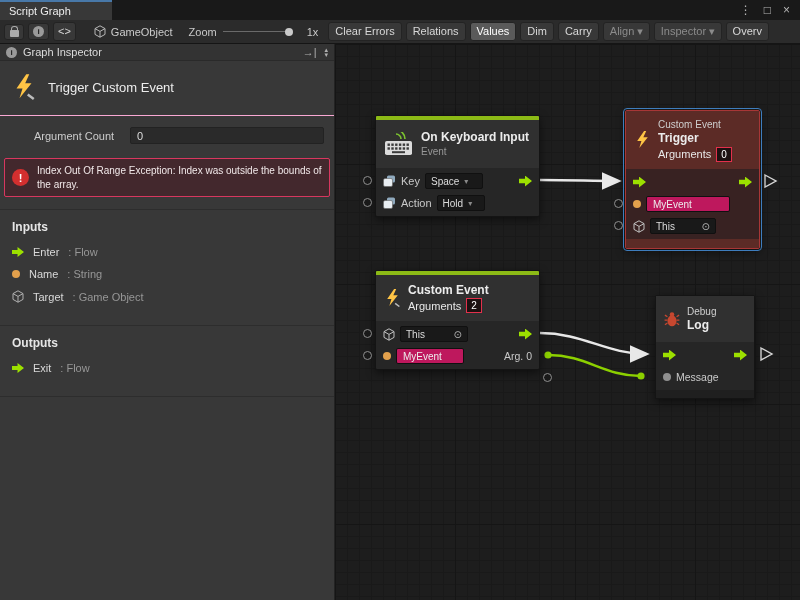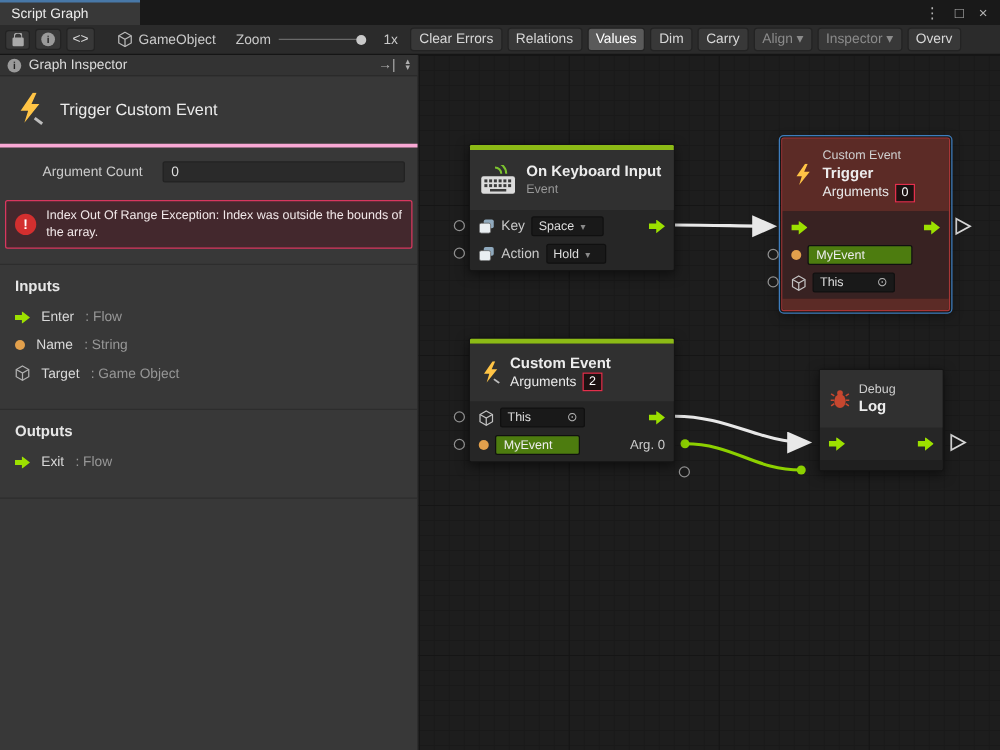--- a/index.html
+++ b/index.html
@@ -26,21 +26,21 @@
   .slider { position:relative; width:78px; height:14px; margin:0 2px; }
   .slider .track { position:absolute; left:0; right:10px; top:6.5px; height:1px; background:#6a6a6a; }
   .slider .knob { position:absolute; right:8px; top:3px; width:8px; height:8px; border-radius:50%; background:#c9c9c9; }
   .zoom-value { color:#c9c9c9; margin-right:6px; }
 
   
   .inspector { position:absolute; top:44px; left:0; width:335px; bottom:0; background:#383838; border-right:1px solid #232323; }
   .insp-header { height:17px; background:#333333; border-bottom:1px solid #2a2a2a; display:flex; align-items:center; gap:6px; padding:0 6px; color:#dcdcdc; }
   .insp-header .right { margin-left:auto; display:flex; align-items:center; gap:8px; color:#b0b0b0; }
   .spinner { display:inline-flex; flex-direction:column; line-height:5px; font-size:7px; color:#b0b0b0; }
-  .insp-title { display:flex; align-items:center; gap:12px; padding:13px 12px 15px; border-bottom:3px solid #f9a8d4; font-size:13px; color:#ececec; }
+  .insp-title { display:flex; align-items:center; gap:12px; padding:13px 12px 15px; border-bottom:1px solid #f9a8d4; font-size:13px; color:#ececec; }
   .argrow { display:flex; align-items:center; gap:10px; padding:11px 10px 8px; }
   .argrow .lbl { width:86px; color:#cccccc;margin-left:24px; }
   .argrow input { flex:1; background:#2a2a2a; border:1px solid #222; border-radius:2px; color:#dddddd; height:17px; padding:0 6px; font-size:11px; font-family:inherit; }
   .errorbox { margin:6px 4px 12px; border:1px solid #D8375F; background:#43282d; display:flex; gap:8px; padding:5px 7px; align-items:center; border-radius:2px; }
   .err-icon { flex:none; width:17px; height:17px; background:#D32F2F; border-radius:50%; color:#fff; font-weight:bold; font-size:11px; display:flex; align-items:center; justify-content:center; }
   .errorbox .msg { font-size:10px; color:#f1e8e9; line-height:1.35; }
   .section { border-top:1px solid #2d2d2d; padding:10px 12px 12px; }
   .section h3 { font-size:12px; color:#e6e6e6; font-weight:bold; margin-bottom:12px; }
   .section.last { border-bottom:1px solid #2d2d2d; }
   .pin { display:flex; align-items:center; gap:9px; margin:10px 0; color:#c9c9c9; }
@@ -65,21 +65,21 @@
   .ntitle { font-size:12px; color:#ececec; font-weight:bold; }
   .nsub { font-size:10px; color:#989898; }
   .ncat { font-size:10px; color:#cfcfcf; }
   .argsline { display:flex; align-items:center; font-size:11px; color:#e8e8e8; }
   .badge { border:1px solid #E3304C; background:#1c1111; color:#fff; font-size:10px; padding:0 4px; margin-left:5px; line-height:13px; }
   .nbody { padding:2px 0; }
   .nrow { height:22px; display:flex; align-items:center; gap:5px; padding:0 7px; font-size:11px; color:#c9c9c9; position:relative; }
   .dropdown { background:#191919; border:1px solid #101010; border-radius:2px; height:16px; display:inline-flex; align-items:center; gap:5px; padding:0 5px; font-size:10px; color:#dddddd; }
   .dropdown .caret { color:#8a8a8a; font-size:8px; }
   .dropdown .tgt { color:#b5b5b5; font-size:10px; margin-left:auto; }
-  .field { background:#4d7c0f; border:1px solid #101010; border-radius:2px; height:16px; display:inline-flex; align-items:center; padding:0 6px; font-size:10px; color:#ededed; }
+  .field { background:#be185d; border:1px solid #101010; border-radius:2px; height:16px; display:inline-flex; align-items:center; padding:0 6px; font-size:10px; color:#ededed; }
   .flow { flex:none; width:13px; height:11px; background:#9CE000; clip-path:polygon(0 30%,46% 30%,46% 0,100% 50%,46% 100%,46% 70%,0 70%); }
   .flow.sm { width:12px; height:10px; }
   .spacer { flex:1; }
   .port { position:absolute; width:9px; height:9px; border-radius:50%; border:1px solid #8f8f8f; background:#191919; }
   .dot { flex:none; width:8px; height:8px; border-radius:50%; background:#E2A04C; }
   .graydot { flex:none; width:8px; height:8px; border-radius:50%; background:#8f8f8f; }
   .rlabel { font-size:10.5px; color:#c9c9c9; }
 
   #node-keyboard { left:40px; top:71px; width:165px; }
   #node-keyboard .nhead { height:48px; }
@@ -381,18 +381,22 @@
           <span class="ncat">Debug</span>
           <span class="ntitle">Log</span>
         </span>
       </div>
       <div class="nbody">
         <div class="nrow">
           <span class="flow"></span>
           <span class="spacer"></span>
           <span class="flow"></span>
         </div>
+        <div class="nrow">
+          <span class="graydot"></span>
+          <span class="rlabel">Message</span>
+        </div>
       </div>
       <div class="bstrip"></div>
     </div>
 
   </div>
 </div>
 
 </body></html>

